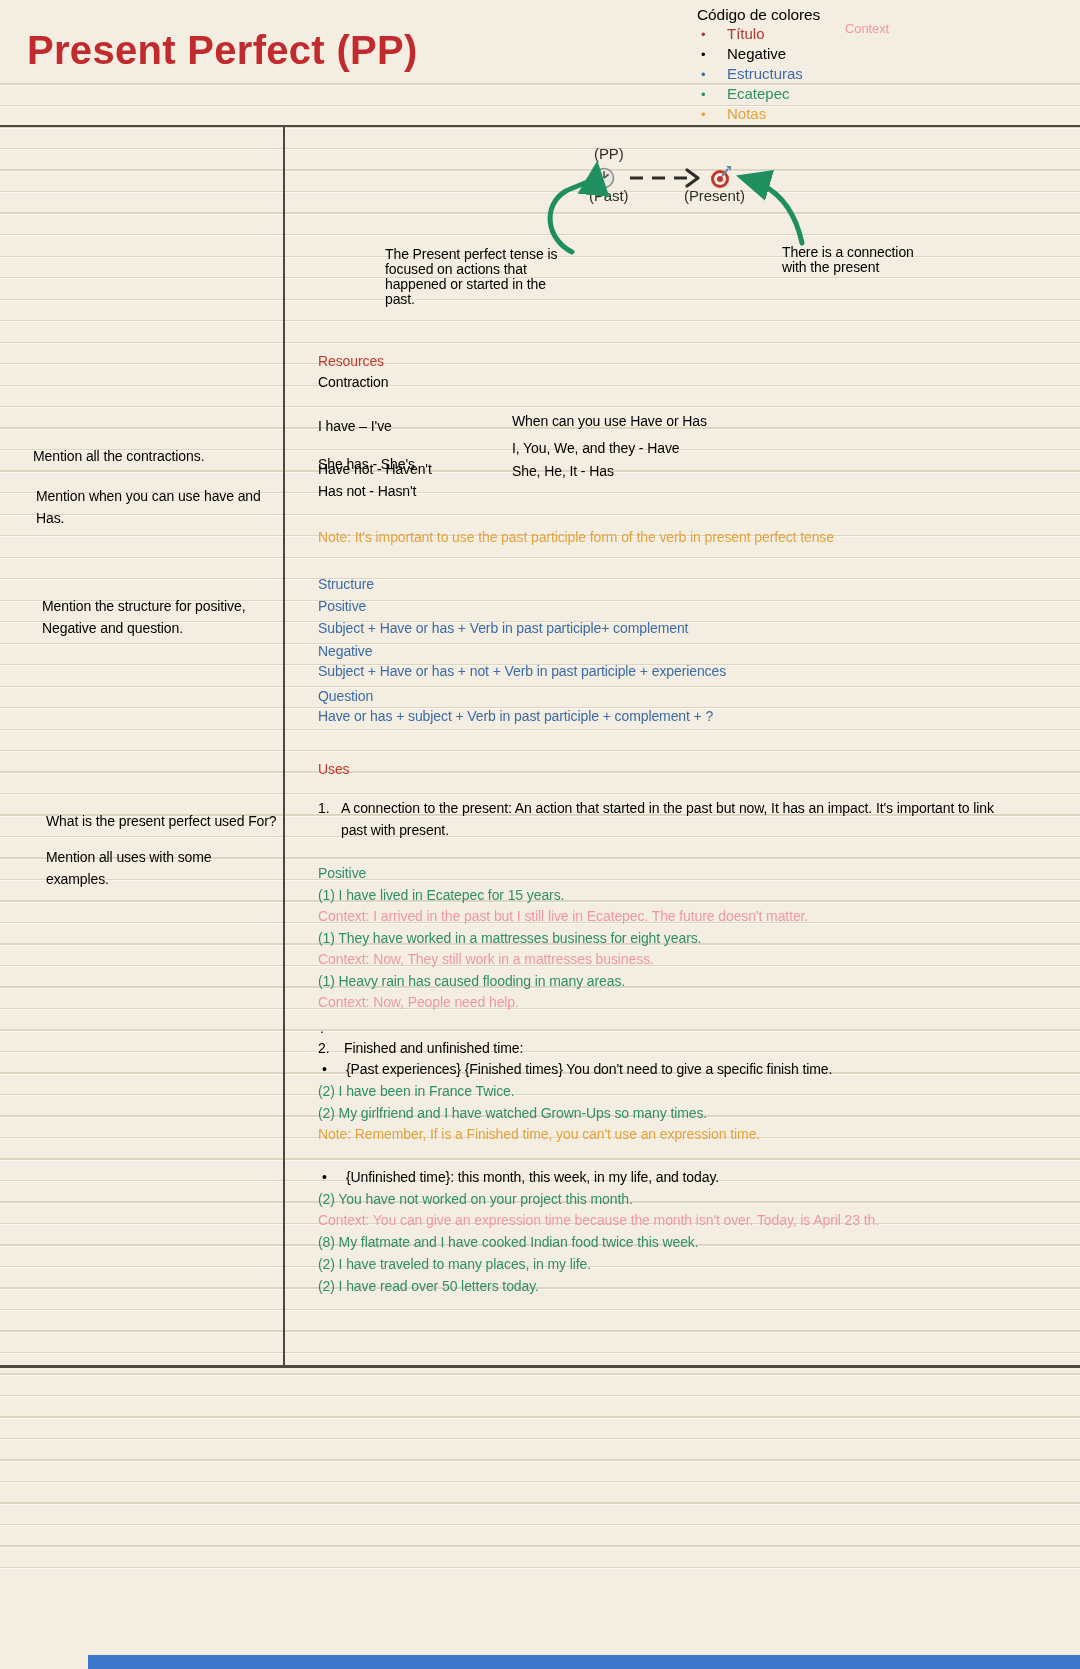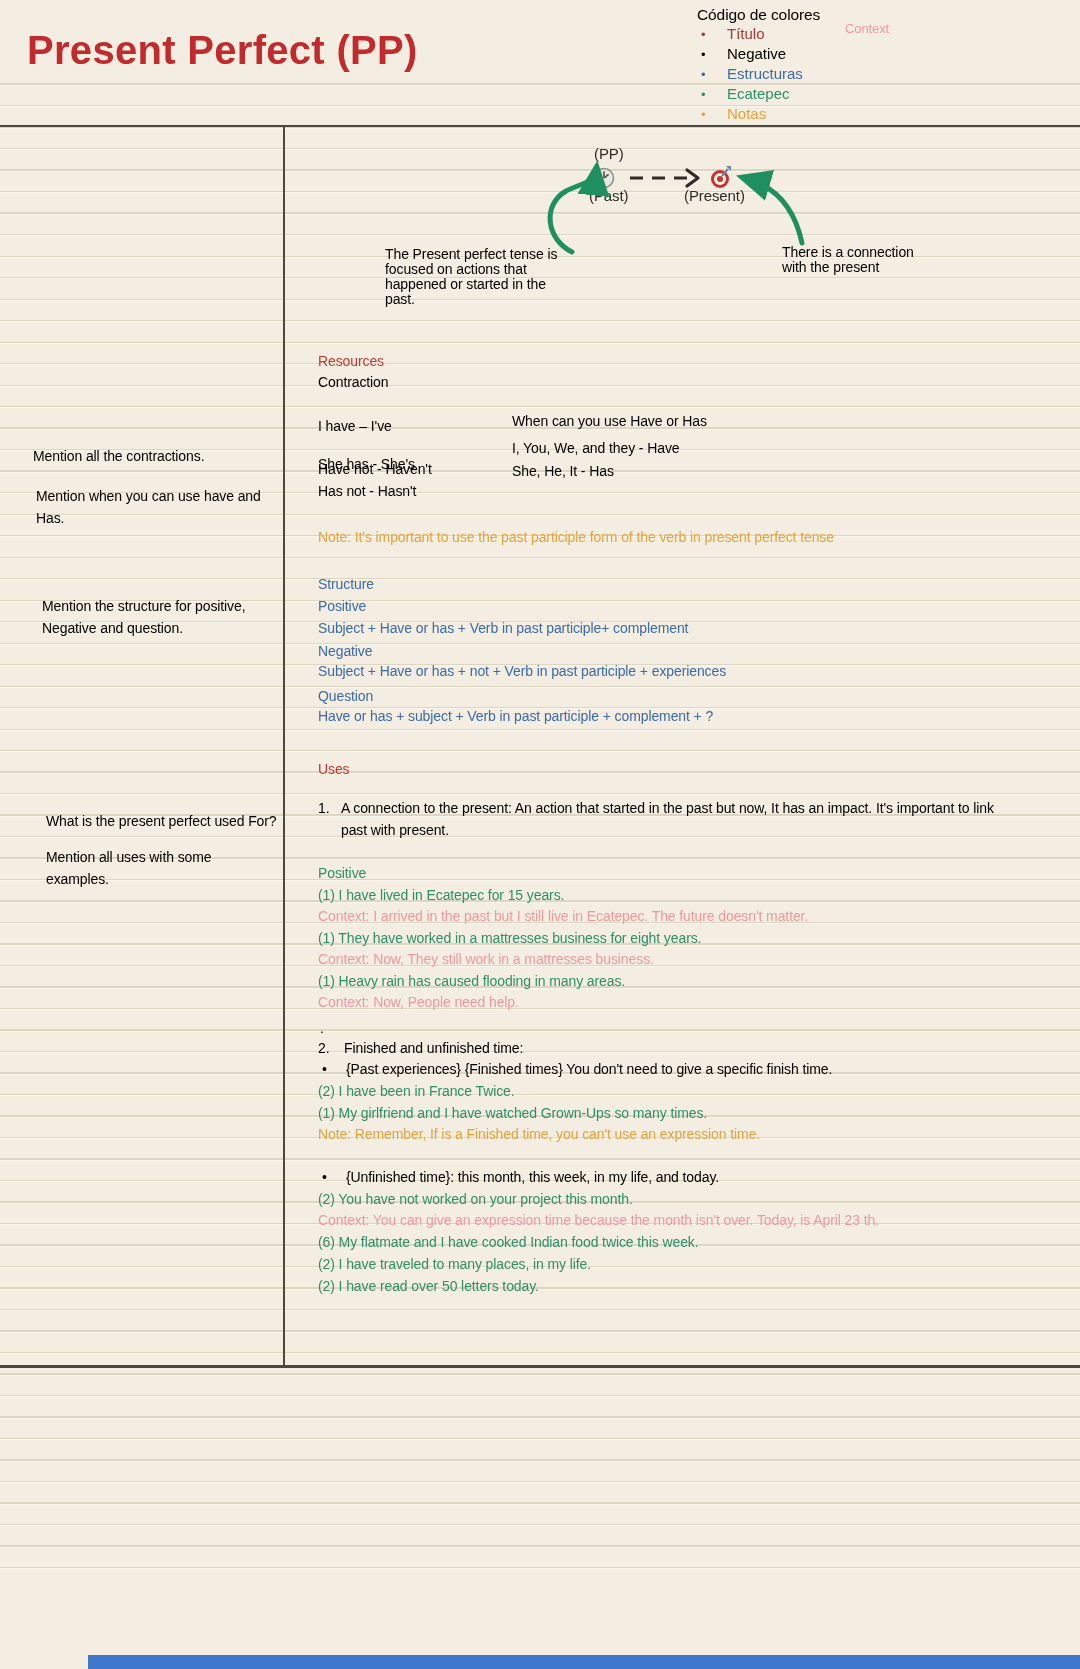--- a/index.html
+++ b/index.html
@@ -135,26 +135,26 @@
   <div class="abs pink" style="left:318px;top:992px;">Context: Now, People need help.</div>
 
   <div class="abs black stray" style="left:320px;top:1018px;">.</div>
 
   <div class="abs black" style="left:318px;top:1038px;">2.</div>
   <div class="abs black" style="left:344px;top:1038px;">Finished and unfinished time:</div>
 
   <div class="abs black" style="left:322px;top:1059px;">•</div>
   <div class="abs black" style="left:346px;top:1059px;">{Past experiences} {Finished times} You don't need to give a specific finish time.</div>
   <div class="abs green" style="left:318px;top:1081px;">(2) I have been in France Twice.</div>
-  <div class="abs green" style="left:318px;top:1103px;">(1) My girlfriend and I have watched Grown-Ups so many times.</div>
+  <div class="abs green" style="left:318px;top:1103px;">(2) My girlfriend and I have watched Grown-Ups so many times.</div>
   <div class="abs orange" style="left:318px;top:1124px;">Note: Remember, If is a Finished time, you can't use an expression time.</div>
 
   <div class="abs black" style="left:322px;top:1167px;">•</div>
   <div class="abs black" style="left:346px;top:1167px;">{Unfinished time}: this month, this week, in my life, and today.</div>
   <div class="abs green" style="left:318px;top:1189px;">(2) You have not worked on your project this month.</div>
   <div class="abs pink" style="left:318px;top:1210px;">Context: You can give an expression time because the month isn't over. Today, is April 23 th.</div>
-  <div class="abs green" style="left:318px;top:1232px;">(6) My flatmate and I have cooked Indian food twice this week.</div>
+  <div class="abs green" style="left:318px;top:1232px;">(8) My flatmate and I have cooked Indian food twice this week.</div>
   <div class="abs green" style="left:318px;top:1254px;">(2) I have traveled to many places, in my life.</div>
   <div class="abs green" style="left:318px;top:1276px;">(2) I have read over 50 letters today.</div>
 
   <div class="bottom-bar" style="left:88px;top:1655px;width:992px;height:14px;"></div>
 
 </div>
 
 </body></html>

